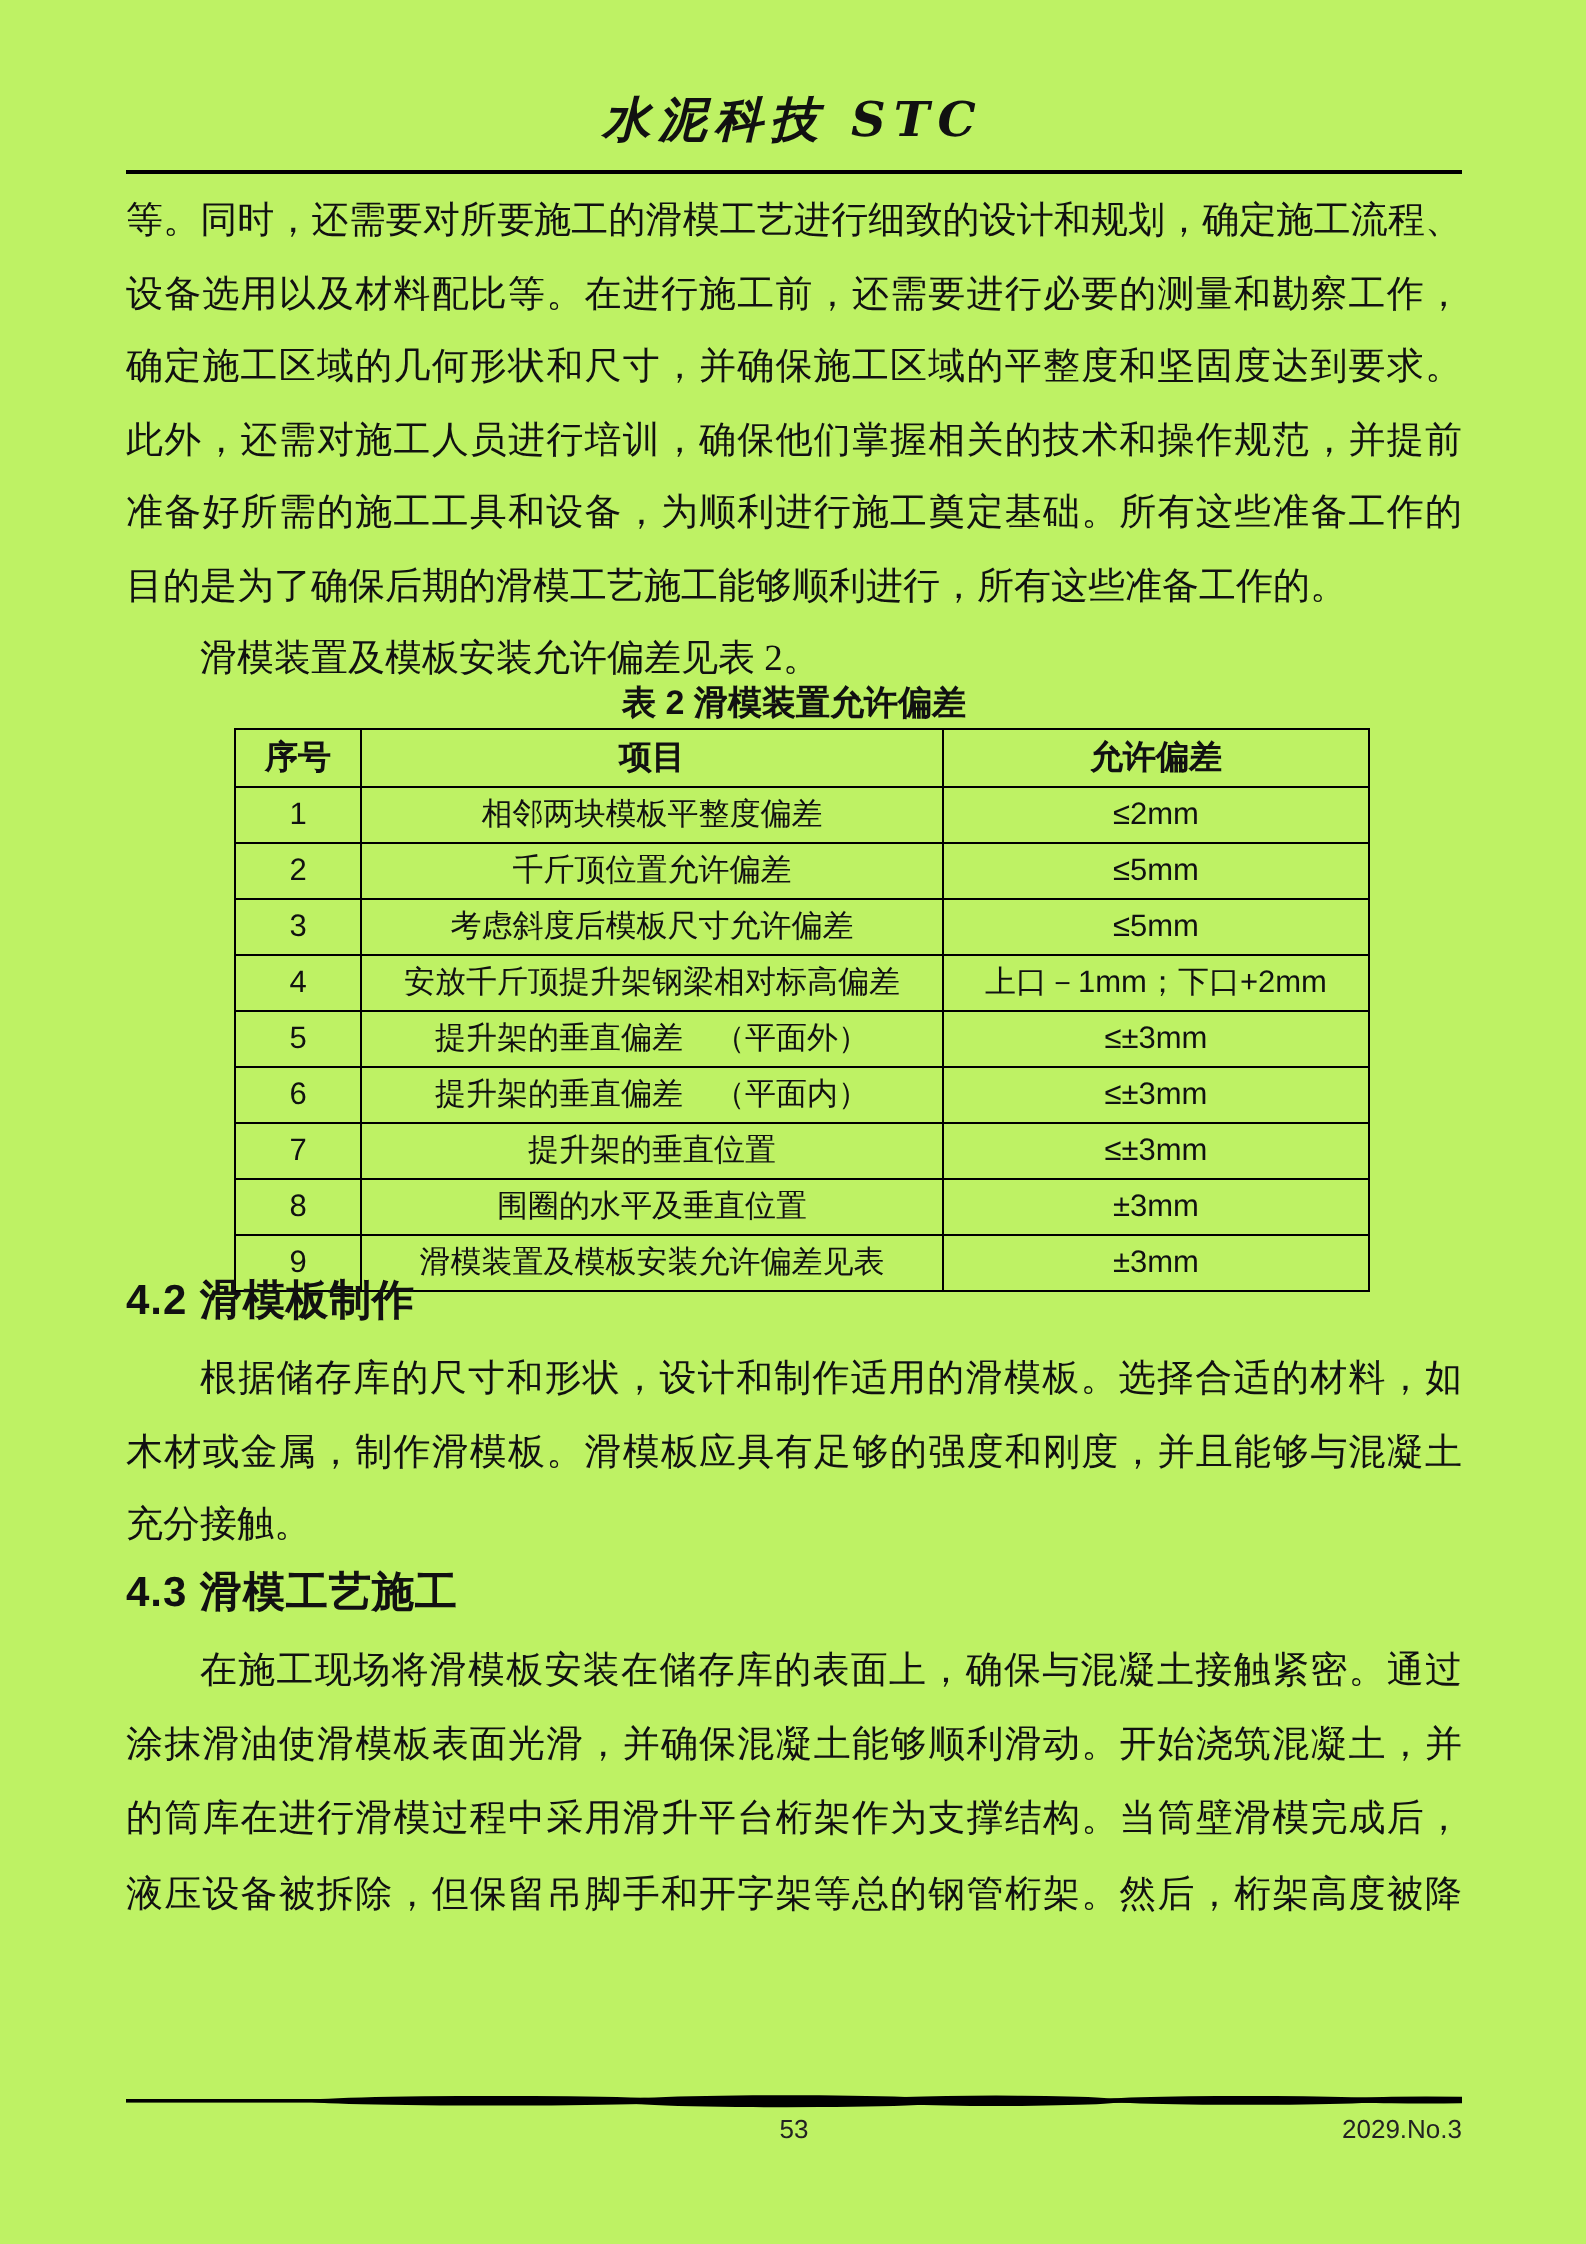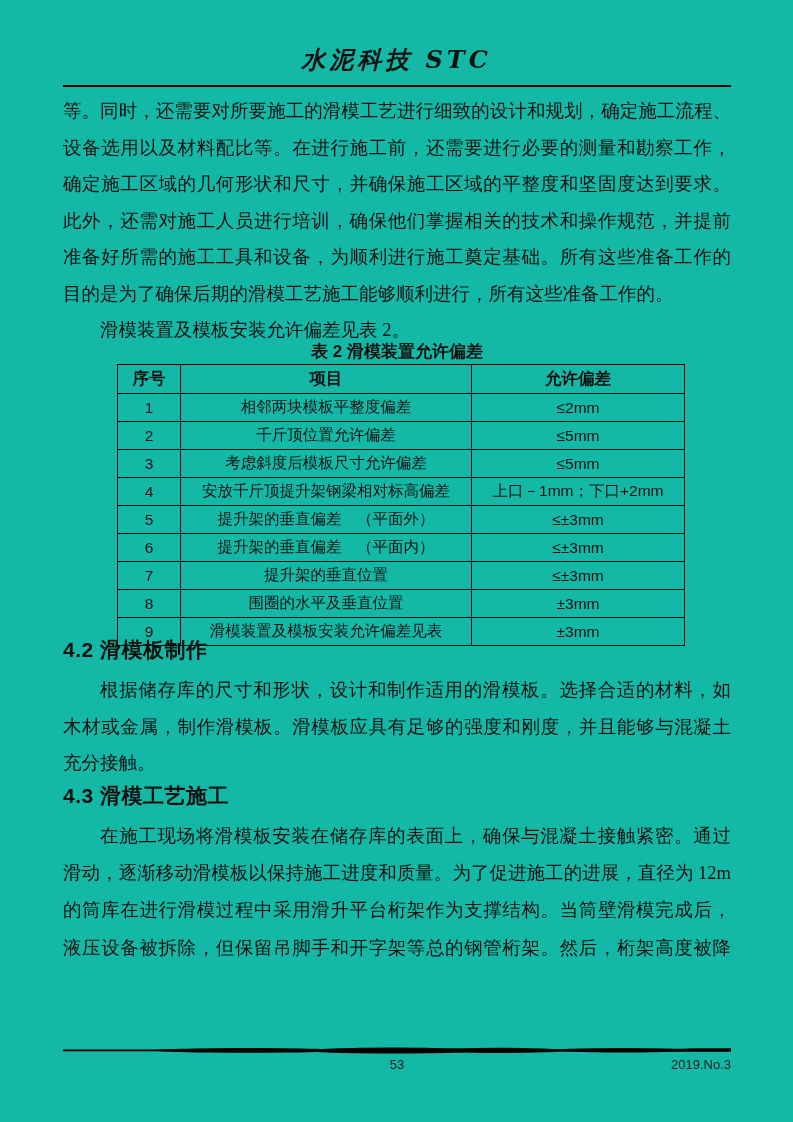--- a/index.html
+++ b/index.html
@@ -1,20 +1,20 @@
 <!DOCTYPE html>
 <html><head>
 <meta charset="utf-8">
 <style>
   html,body{margin:0;padding:0;background:#888;}
   .page{
     position:relative;
     width:793px;height:1122px;
     margin:0 auto;
-    background:#14b8a6;
+    background:#bef264;
     font-family:"Liberation Serif","DejaVu Serif",serif;
     color:#111;
     overflow:hidden;
   }
   
   .journal-title{
     position:absolute;top:44px;left:0;right:0;
     text-align:center;
     font-size:24px;font-weight:bold;font-style:italic;
     letter-spacing:4px;
@@ -161,32 +161,32 @@
   <div class="textblock block42">
     <div class="tline indent">根据储存库的尺寸和形状，设计和制作适用的滑模板。选择合适的材料，如</div>
     <div class="tline">木材或金属，制作滑模板。滑模板应具有足够的强度和刚度，并且能够与混凝土</div>
     <div class="tline last">充分接触。</div>
   </div>
 
   <div class="section-heading h43">4.3 滑模工艺施工</div>
 
   <div class="textblock block43">
     <div class="tline indent">在施工现场将滑模板安装在储存库的表面上，确保与混凝土接触紧密。通过</div>
-    <div class="tline">滑动，逐渐移动滑模板以保持施工进度和质量。为了促进施工的进展，直径为 12m</div>
+    <div class="tline">涂抹滑油使滑模板表面光滑，并确保混凝土能够顺利滑动。开始浇筑混凝土，并</div>
     <div class="tline">的筒库在进行滑模过程中采用滑升平台桁架作为支撑结构。当筒壁滑模完成后，</div>
     <div class="tline">液压设备被拆除，但保留吊脚手和开字架等总的钢管桁架。然后，桁架高度被降</div>
   </div>
 
   <svg class="footer-rule" viewBox="0 0 668 8" preserveAspectRatio="none">
     <rect x="0" y="2.5" width="668" height="1.8" fill="#000"></rect>
     <ellipse cx="185" cy="3.4" rx="95" ry="2.4" fill="#000"></ellipse>
     <ellipse cx="330" cy="3.6" rx="85" ry="3.0" fill="#000"></ellipse>
     <ellipse cx="435" cy="3.4" rx="65" ry="2.6" fill="#000"></ellipse>
     <ellipse cx="560" cy="3.2" rx="75" ry="2.2" fill="#000"></ellipse>
     <ellipse cx="650" cy="3.0" rx="45" ry="1.8" fill="#000"></ellipse>
   </svg>
 
   <div class="footer-text">
     <span class="page-number">53</span>
-    <span class="issue-number">2019.No.3</span>
+    <span class="issue-number">2029.No.3</span>
   </div>
 
 </div>
 
 </body></html>

